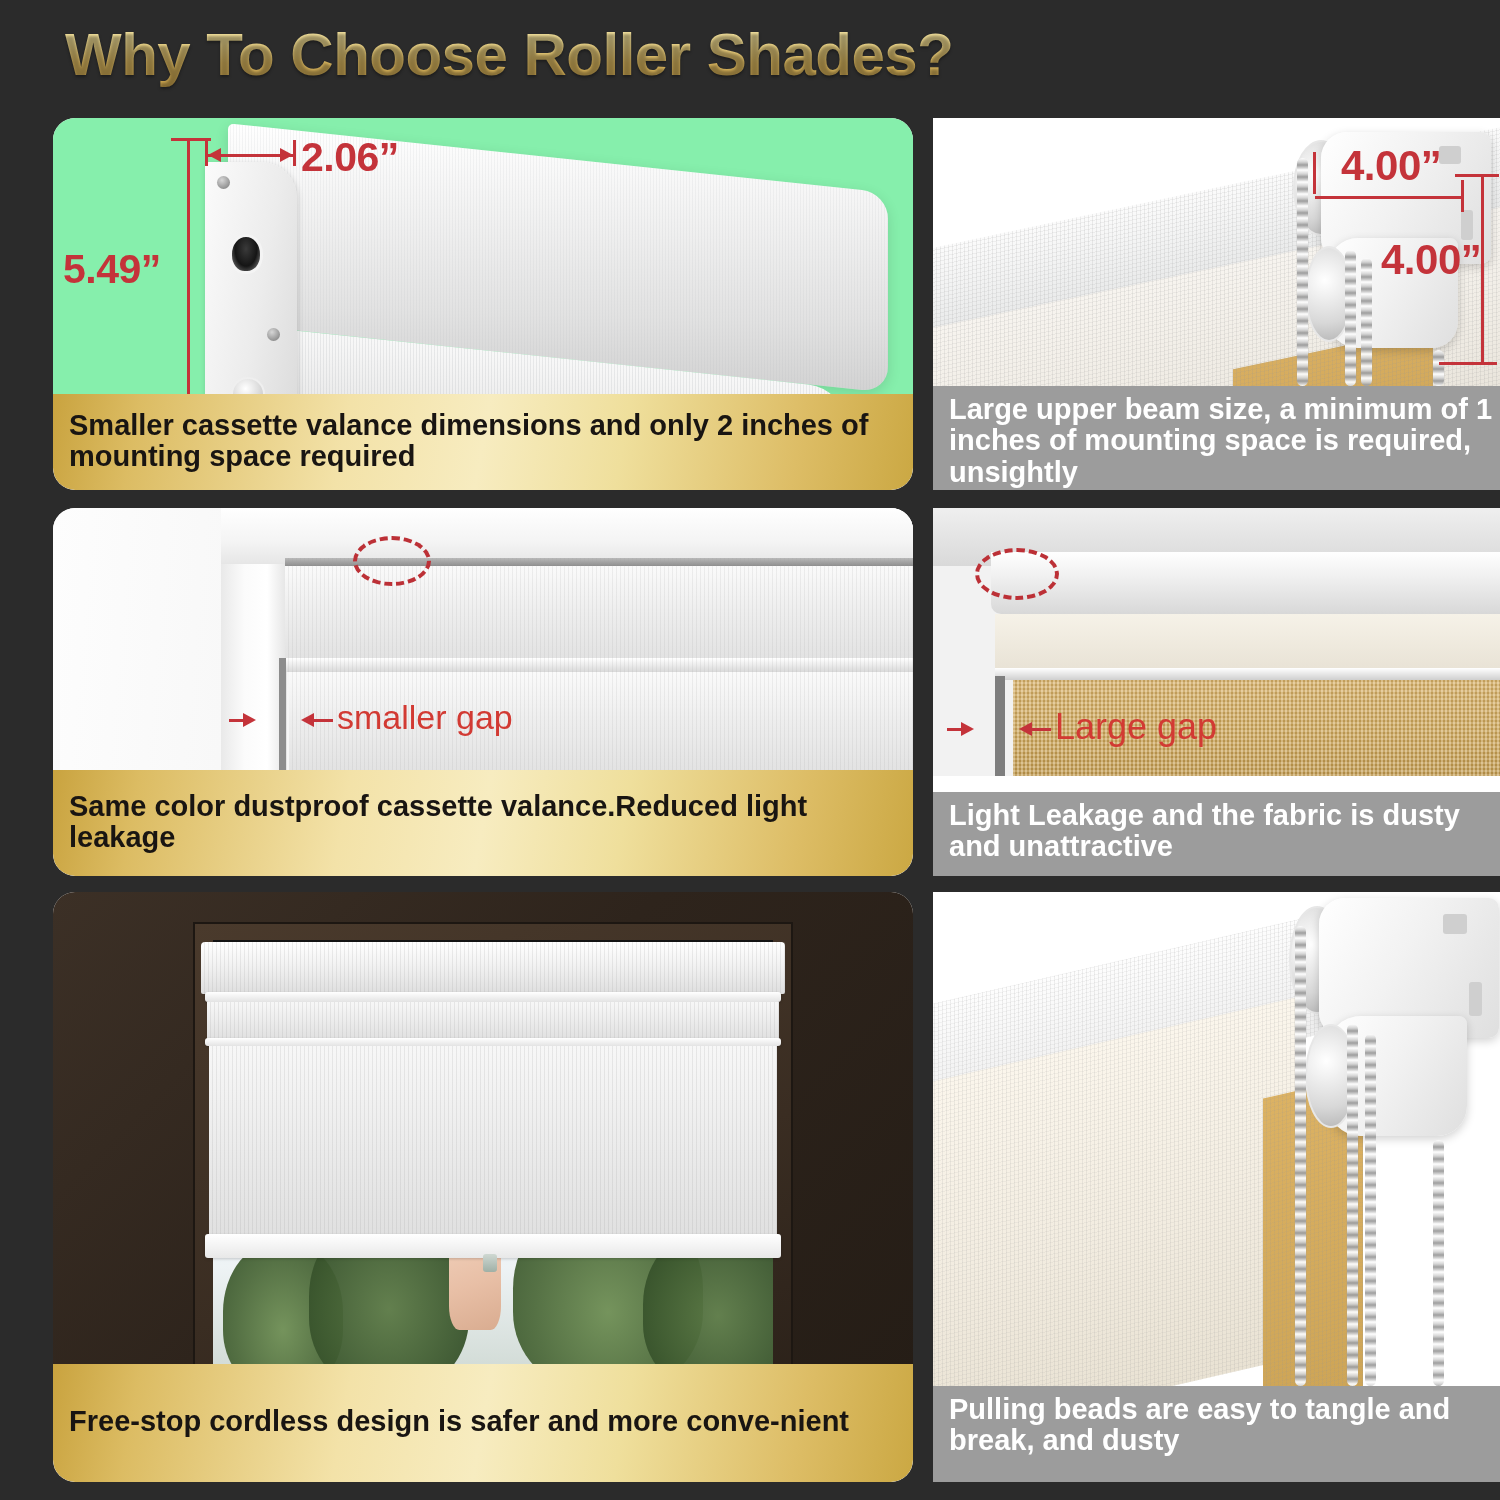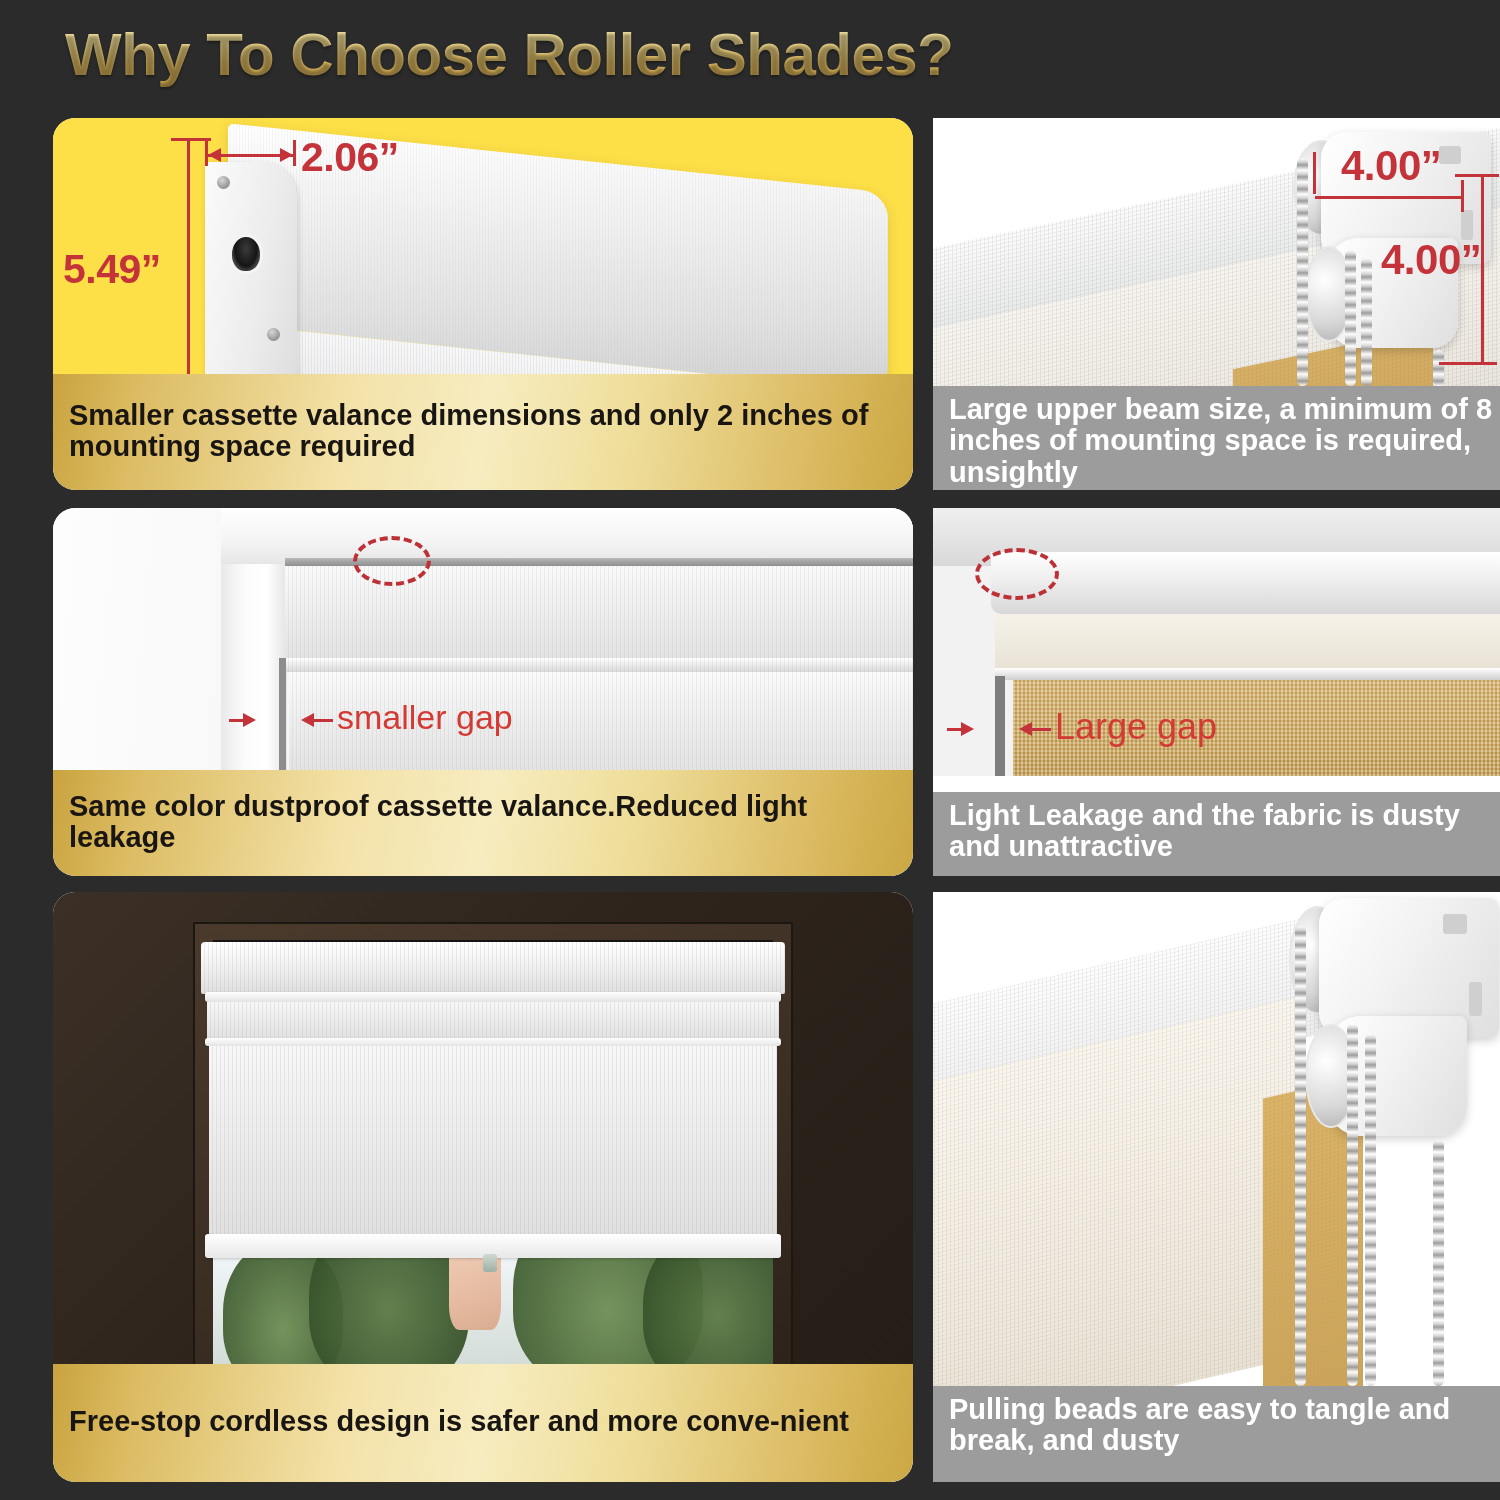--- a/index.html
+++ b/index.html
@@ -79,21 +79,21 @@
   .caption.gray {
     background: #9c9c9c;
     color: #ffffff;
     font-size: 29px;
     align-items: flex-start;
     padding-top: 8px;
   }
   .caption .txt { display: block; width: 100%; }
 
   
-  .p1-bg { background: #fde047; }
+  .p1-bg { background: #86efac; }
 
   .valance-body {
     position: absolute;
     left: 175px; top: 40px;
     width: 660px; height: 200px;
     background: linear-gradient(175deg, #ffffff 0%, #f3f3f3 30%, #e2e2e2 72%, #d2d2d2 100%);
     transform: skewY(6deg);
     border-radius: 6px 26px 26px 6px;
     box-shadow: 0 4px 14px rgba(0,0,0,0.12);
   }
@@ -408,21 +408,21 @@
       <div class="arrow-l" style="left:155px; top:30px;"></div>
       <div class="arrow-r" style="left:227px; top:30px;"></div>
       <div class="dim-label" style="left:248px; top:16px; font-size:41px;">2.06”</div>
 
       <div class="dim-line dim-v" style="left:134px; top:20px; height:282px;"></div>
       <div class="dim-line dim-h" style="left:118px; top:20px; width:40px;"></div>
 
       <div class="dim-label" style="left:10px; top:128px; font-size:41px;">5.49”</div>
     </div>
 
-    <div class="caption gold" style="height:116px">
+    <div class="caption gold" style="height:96px">
       <span class="txt">Smaller cassette valance dimensions and only 2 inches of mounting space required</span>
     </div>
   </div>
 
   <div class="panel right row1">
     <div class="photo" style="height:268px; background:#ffffff">
 
       <div class="p2-fabric-top"></div>
       <div class="p2-fabric-main"></div>
       <div class="p2-fabric-beige"></div>
@@ -445,21 +445,21 @@
       <div class="dim-line dim-v" style="left:528px; top:62px; height:32px;"></div>
       <div class="dim-label" style="left:408px; top:24px; font-size:42px;">4.00”</div>
 
       <div class="dim-line dim-v" style="left:548px; top:56px; height:190px;"></div>
       <div class="dim-line dim-h" style="left:522px; top:56px; width:44px;"></div>
       <div class="dim-line dim-h" style="left:506px; top:244px; width:58px;"></div>
       <div class="dim-label" style="left:448px; top:118px; font-size:42px;">4.00”</div>
     </div>
 
     <div class="caption gray" style="height:104px">
-      <span class="txt">Large upper beam size, a minimum of 8 inches of mounting space is required, unsightly</span>
+      <span class="txt">Large upper beam size, a minimum of 1 inches of mounting space is required, unsightly</span>
     </div>
   </div>
 
   <div class="panel left row2">
     <div class="photo" style="height:262px">
       <div class="frame-wall"></div>
       <div class="frame-jamb"></div>
       <div class="frame-head"></div>
 
       <div class="shade-slab" style="left:232px; top:50px; right:0; height:8px; background:linear-gradient(180deg,#b9b9b9,#8e8e8e)"></div>

